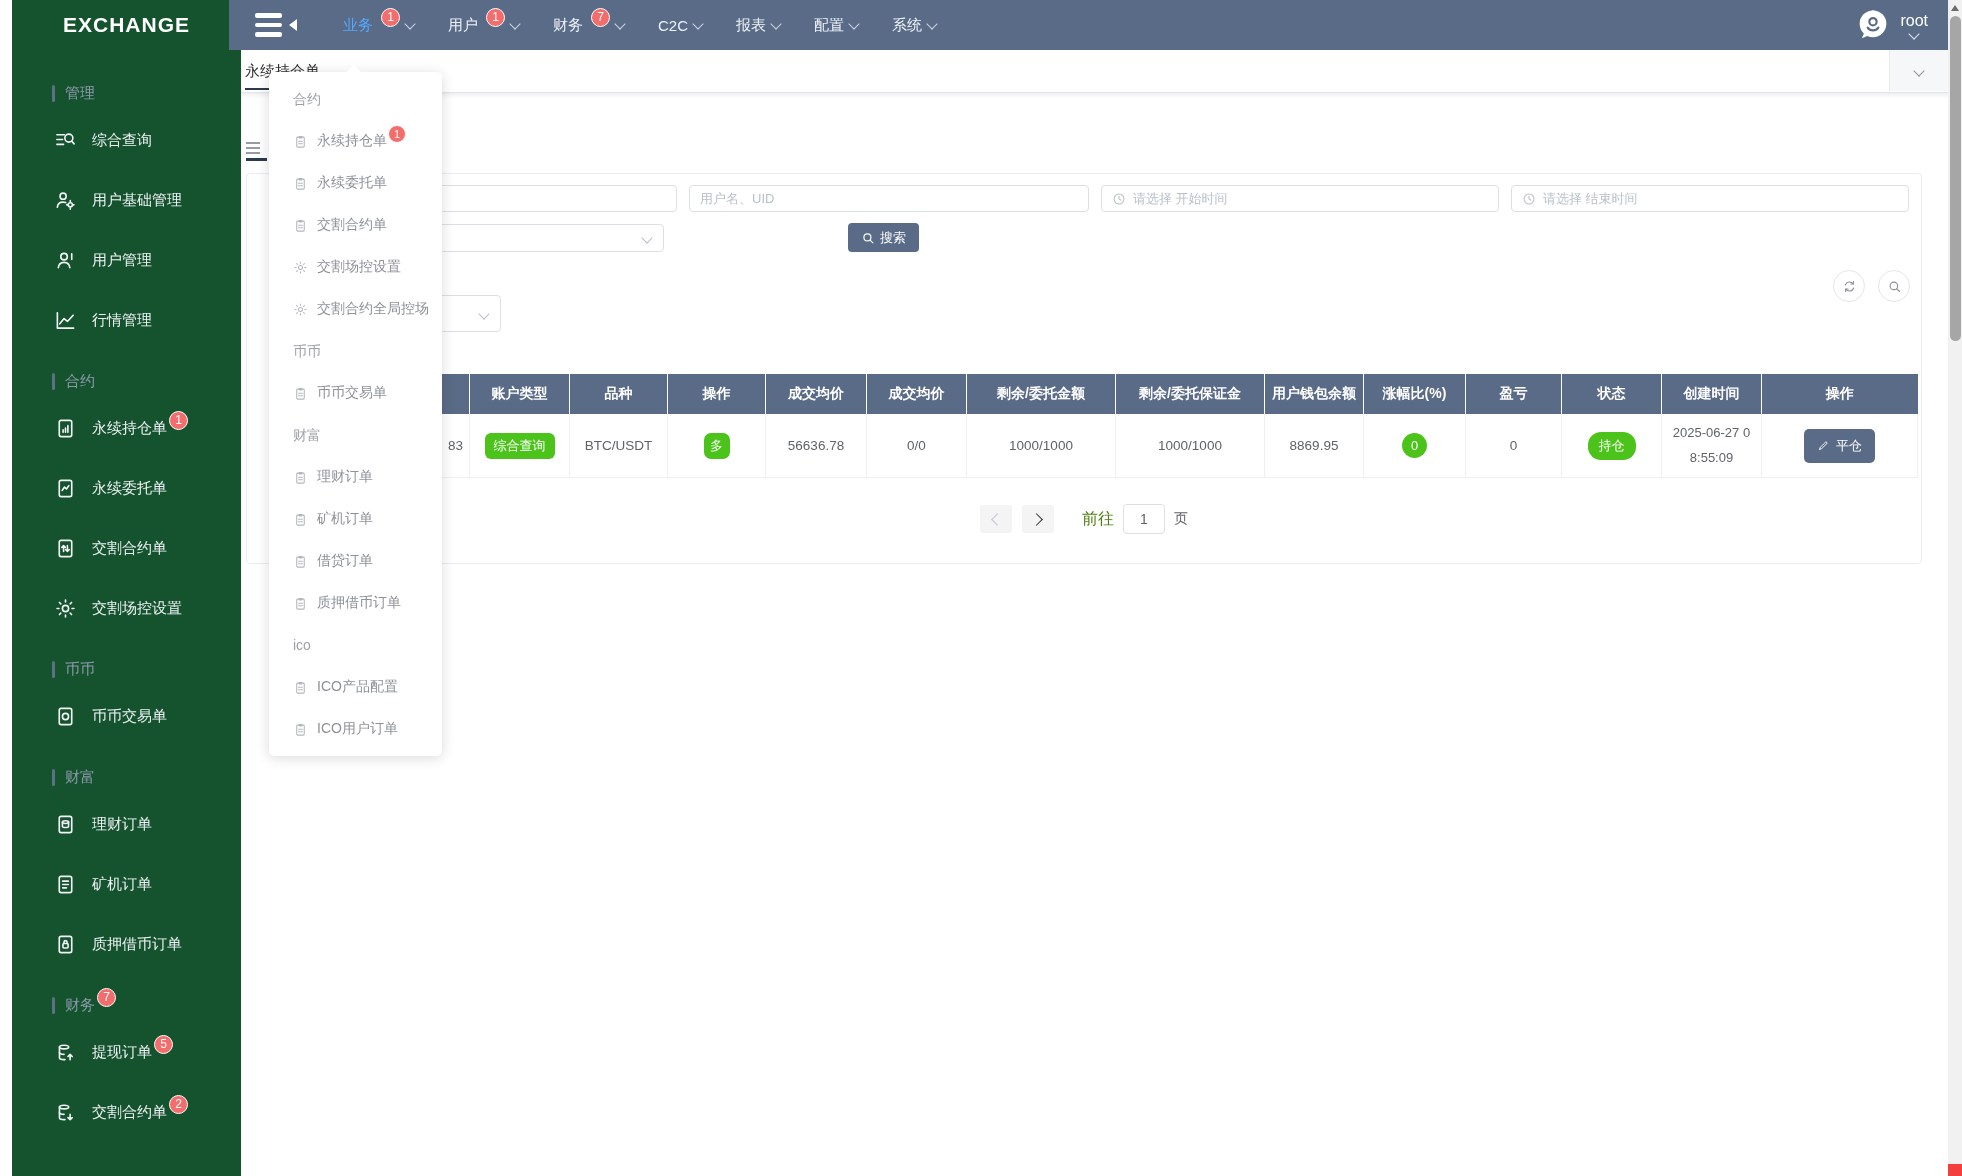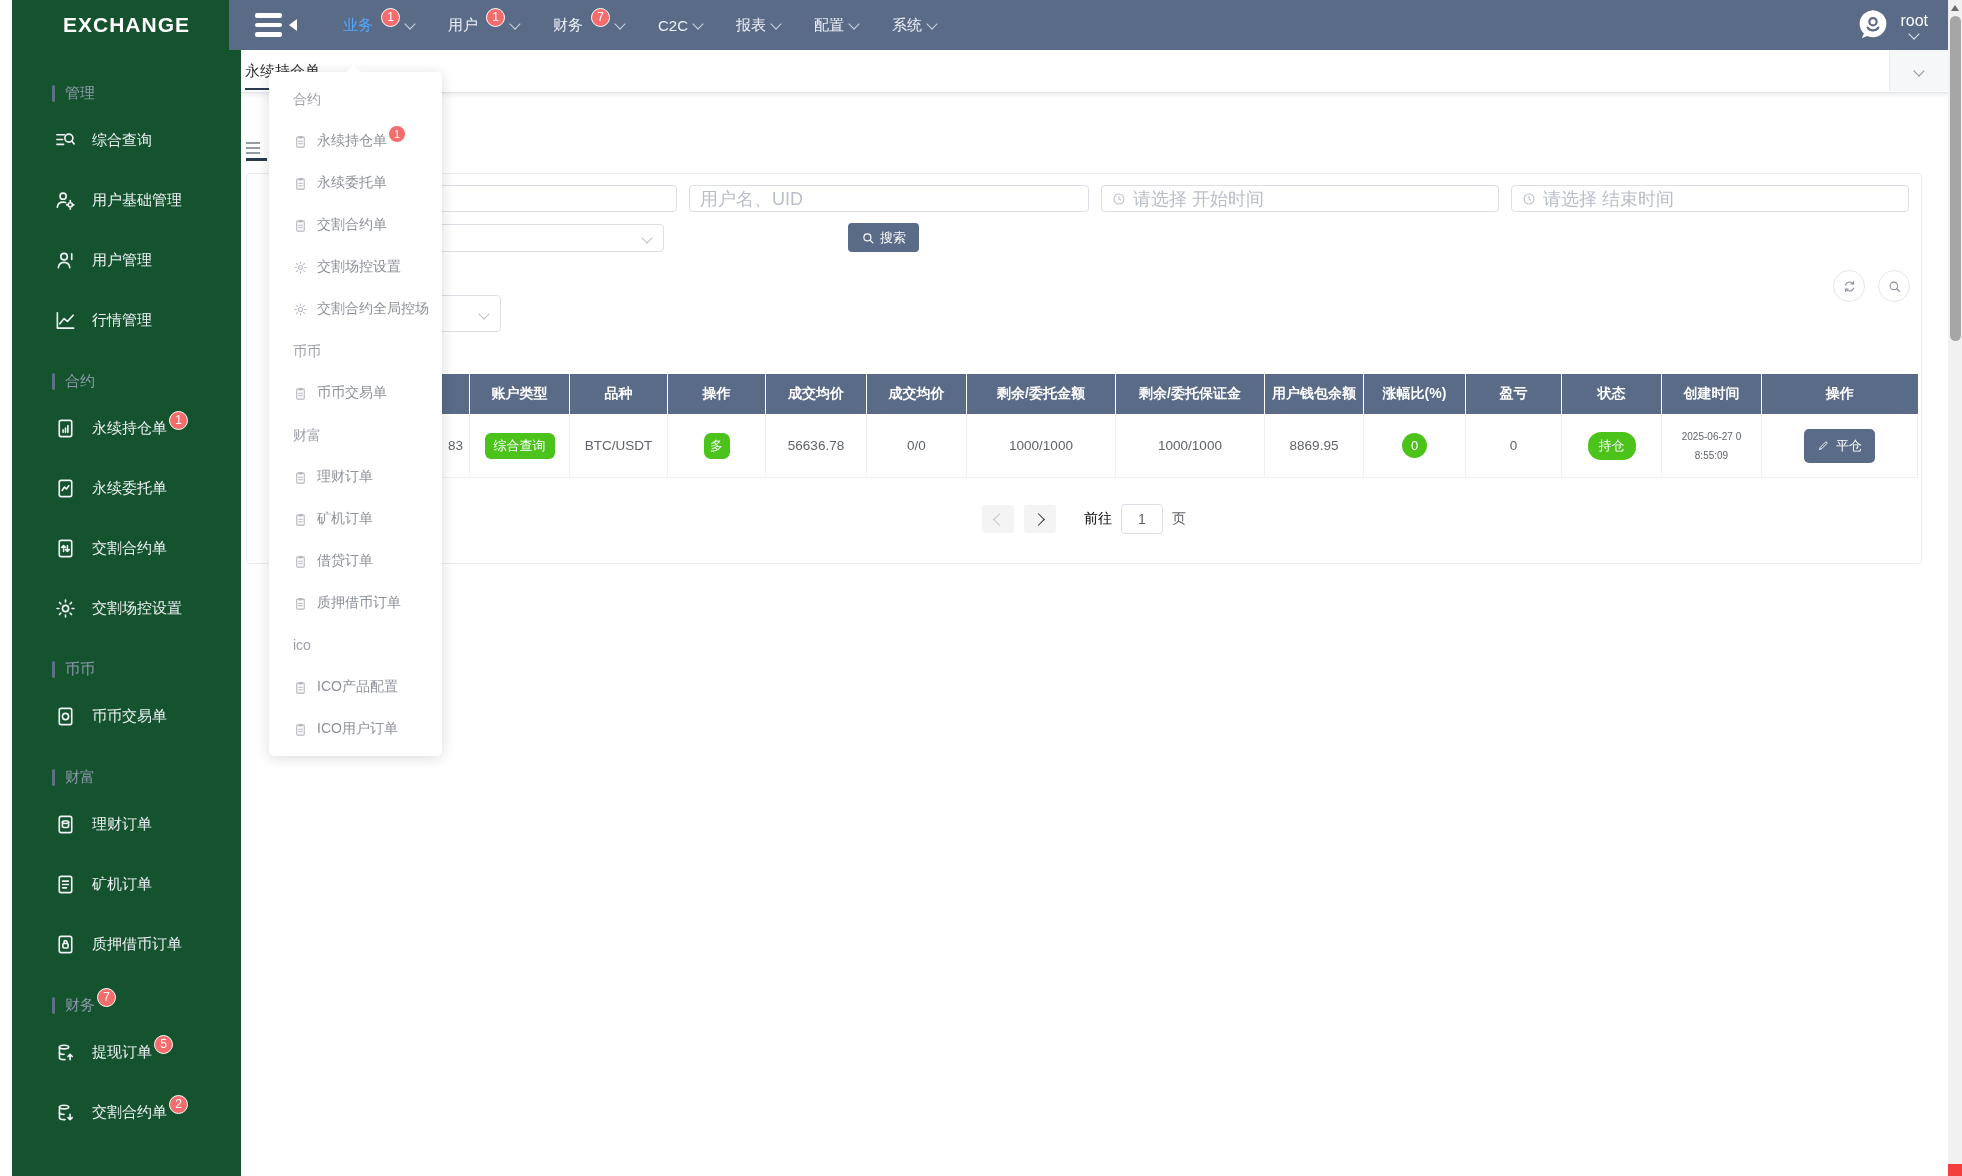--- a/index.html
+++ b/index.html
@@ -43,21 +43,21 @@
 
   
   .content{position:absolute;left:229px;top:92px;width:1733px;height:1084px;background:#fff;}
   .sliver{position:absolute;left:17px;top:50px;display:flex;flex-direction:column;gap:3px;}
   .sliver i{display:block;width:14px;height:2px;background:#979ba3;}
   .sliver-dash{position:absolute;left:17px;top:66px;width:21px;height:3px;background:#2c3a4e;}
   .plabel{position:absolute;left:26px;top:168px;color:#7d8086;font-size:14px;}
 
   .card{position:absolute;left:17px;top:81px;width:1676px;height:391px;border:1px solid #e9edf3;border-radius:4px;background:#fff;box-sizing:border-box;}
   .frow1{position:absolute;left:32px;top:11px;display:flex;gap:12px;}
-  .inp{width:398px;height:27px;border:1px solid #dcdfe6;border-radius:4px;display:flex;align-items:center;padding:0 10px;font-size:18px;color:#b9bfc9;gap:7px;box-sizing:border-box;background:#fff;}
+  .inp{width:398px;height:27px;border:1px solid #dcdfe6;border-radius:4px;display:flex;align-items:center;padding:0 10px;font-size:13px;color:#b9bfc9;gap:7px;box-sizing:border-box;background:#fff;}
   .inp .icon{width:14px;height:14px;color:#b9bfc9;}
   .frow2{position:absolute;left:32px;top:49px;display:flex;align-items:center;}
   .sel{width:385px;height:28px;border:1px solid #dcdfe6;border-radius:4px;display:flex;align-items:center;justify-content:flex-end;padding:0 12px;box-sizing:border-box;color:#b9bfc9;background:#fff;}
   .btn-search{margin-left:184px;height:29px;padding:0 13px;background:#5a6b87;color:#fff;border-radius:4px;display:flex;align-items:center;gap:5px;font-size:13px;cursor:pointer;border:none;}
   .btn-search .icon{width:14px;height:14px;color:#fff;}
   .sel2{position:absolute;left:32px;top:121px;width:222px;height:37px;}
   .tools{position:absolute;right:11px;top:96px;display:flex;gap:13px;}
   .circ{width:32px;height:32px;border:1px solid #e3e6eb;border-radius:50%;display:flex;align-items:center;justify-content:center;color:#8a8f99;cursor:pointer;background:#fff;box-sizing:border-box;}
   .circ .icon{width:15px;height:15px;}
 
@@ -65,29 +65,29 @@
   .tbl th{background:#5a6b87;color:#fff;font-size:14px;font-weight:bold;height:40px;border-right:1px solid #fff;text-align:center;padding:0;}
   .tbl th:last-child{border-right:none;}
   .tbl td{height:63px;text-align:center;font-size:13.5px;color:#5f6368;border-right:1px solid #edf0f4;border-bottom:1px solid #edf0f4;padding:0;background:#fff;}
   .tbl td:first-child{border-left:1px solid #edf0f4;text-align:right;padding-right:6px;}
   .pill{display:inline-block;background:#4bc31b;color:#fff;font-size:13px;padding:4px 9px;border-radius:6px;}
   .sqr{display:inline-flex;width:26px;height:26px;background:#4bc31b;color:#fff;border-radius:7px;align-items:center;justify-content:center;font-size:13px;}
   .crc{display:inline-flex;width:25px;height:25px;background:#4bc31b;color:#fff;border-radius:50%;align-items:center;justify-content:center;font-size:13px;}
   .pill2{display:inline-block;background:#4bc31b;color:#fff;font-size:13px;padding:5px 11px;border-radius:13px;}
   .btn-close{display:inline-flex;align-items:center;gap:6px;background:#5a6b87;color:#fff;font-size:13px;padding:0 13px;height:34px;border-radius:5px;cursor:pointer;border:none;}
   .btn-close .icon{width:13px;height:13px;color:#fff;}
-  .dateline{line-height:1.9;font-size:10px;}
+  .dateline{line-height:1.9;font-size:13px;}
 
   .pager{position:absolute;left:0;right:0;top:330px;display:flex;justify-content:center;align-items:center;}
   .pbtn{width:32px;height:28px;background:#f4f4f5;border-radius:3px;display:flex;align-items:center;justify-content:center;cursor:pointer;}
   .pbtn + .pbtn{margin-left:10px;}
   .pbtn .chev{width:8px;height:8px;}
   .pbtn.prev{color:#c0c4cc;}.pbtn.prev .chev{transform:rotate(135deg);margin-left:3px;}
   .pbtn.next{color:#303133;}.pbtn.next .chev{transform:rotate(-45deg);margin-right:3px;}
-  .pgoto{font-size:14px;color:#000000;margin-left:28px;}
+  .pgoto{font-size:16px;color:#4d7c0f;margin-left:28px;}
   .pinput{width:42px;height:30px;border:1px solid #dcdfe6;border-radius:4px;display:flex;align-items:center;justify-content:center;font-size:14px;color:#606266;margin:0 9px;box-sizing:border-box;}
   .psuffix{font-size:14px;color:#606266;}
 
   
   .dropdown{position:absolute;left:269px;top:72px;width:173px;background:#fff;border-radius:5px;box-shadow:0 2px 14px rgba(0,0,0,.15);z-index:40;padding:6px 0;}
   .dropdown::before{content:'';position:absolute;top:-5px;left:79px;width:11px;height:11px;background:#fff;transform:rotate(45deg);}
   .dd-g{height:42px;line-height:42px;padding-left:24px;color:#9da0a7;font-size:14px;}
   .dd-i{height:42px;display:flex;align-items:center;padding-left:24px;color:#8d9198;font-size:14px;cursor:pointer;}
   .dd-i .icon{width:15px;height:15px;color:#b3b6bc;margin-right:9px;}
   .dd-badge{min-width:18px;height:18px;border-radius:9px;background:#f56c6c;color:#fff;font-size:11px;display:inline-flex;align-items:center;justify-content:center;padding:0 4px;border:1px solid #fff;transform:translateY(-7px);margin-left:1px;box-sizing:border-box;}

